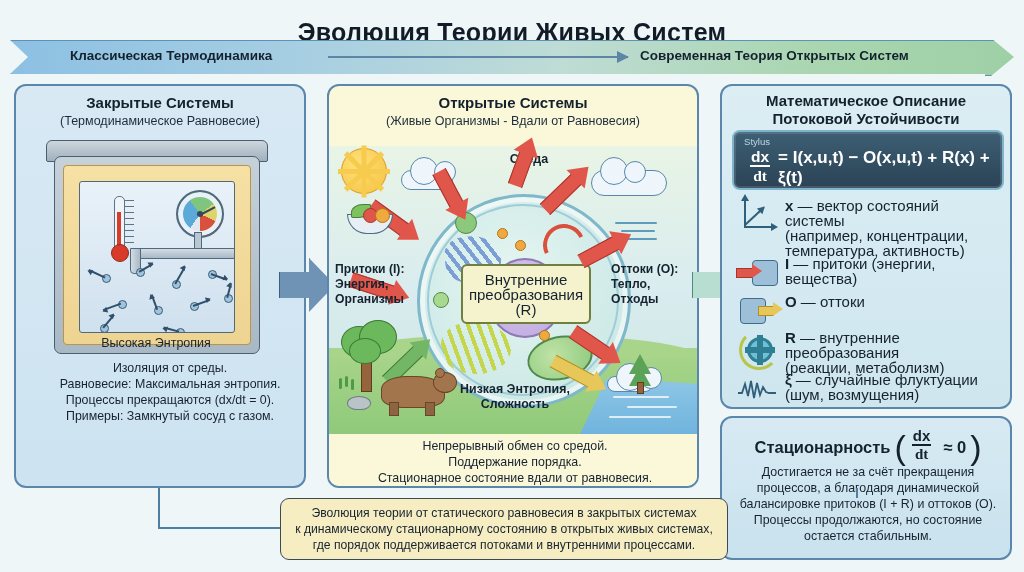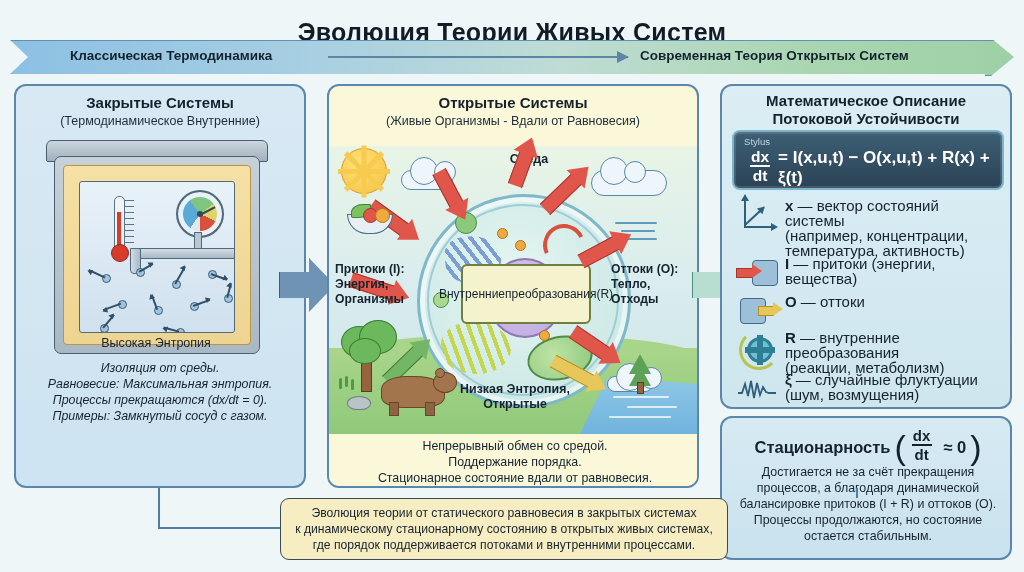--- a/index.html
+++ b/index.html
@@ -161,21 +161,21 @@
   .golgi{position:absolute;left:112px;top:236px;width:70px;height:52px;
     background:repeating-linear-gradient(70deg,#c6d64a 0 4px,transparent 4px 10px);
     border-radius:45% 55% 50% 50%;}
   .mito{position:absolute;left:198px;top:250px;width:62px;height:40px;border-radius:50%;
     background:radial-gradient(circle at 40% 40%,#bfe3a6,#8dc97c);border:2px solid #4f8a4a;transform:rotate(-12deg);}
   .vesicle{position:absolute;border-radius:50%;}
   .rbox{
     position:absolute;left:132px;top:178px;width:126px;height:56px;
     background:#f4f3cd;border:2px solid #6f7f3f;border-radius:6px;
     display:flex;align-items:center;justify-content:center;text-align:center;
-    font-size:12px;font-weight:500;line-height:15px;color:#16232f;
+    font-size:15px;font-weight:500;line-height:15px;color:#16232f;flex-direction:column;
   }
   .r-arrow{position:absolute;width:34px;height:34px;border:4px solid #d9503c;border-radius:50%;
     border-right-color:transparent;border-bottom-color:transparent;}
   .y-arrow{position:absolute;width:34px;height:34px;border:4px solid #d3c24a;border-radius:50%;
     border-left-color:transparent;border-top-color:transparent;}
 
   .redarrow{position:absolute;height:13px;background:#e0564a;transform-origin:left center;
     border-top:1.4px solid #a8352c;border-bottom:1.4px solid #a8352c;}
   .redarrow:after{content:"";position:absolute;right:-17px;top:-7px;
     border-left:18px solid #e0564a;border-top:13px solid transparent;border-bottom:13px solid transparent;}
@@ -215,21 +215,21 @@
   
   .eqbox{
     position:absolute;left:10px;top:44px;width:268px;height:56px;
     background:linear-gradient(180deg,#3d5f74 0%,#2b4355 100%);
     border:2px solid #7fb5cc;border-radius:8px;box-shadow:inset 0 0 0 2px rgba(255,255,255,.12);
   }
   .stylus{position:absolute;left:10px;top:4px;font-size:9.6px;color:#bed7e3;}
   .eq{position:absolute;left:14px;top:16px;color:#fff;font-size:17px;font-weight:bold;display:flex;align-items:center;}
   .frac{display:inline-flex;flex-direction:column;align-items:center;line-height:1;font-size:15.5px;margin-right:6px;}
   .frac .num{padding:0 3px 1px;}
-  .frac .den{padding:1px 3px 4px;border-top:2px solid currentColor;}
+  .frac .den{padding:1px 3px 4px;border-top:2px solid currentColor;font-family:Liberation Serif, serif;}
 
   .legend-item{position:absolute;display:flex;align-items:flex-start;gap:9px;}
   .legend-ico{position:relative;width:40px;height:34px;flex:0 0 40px;}
   .legend-txt{font-size:15px;line-height:15px;color:#16232f;}
   .legend-txt b{font-weight:bold;}
 
   .ico-axes-v{position:absolute;left:8px;top:2px;width:2px;height:28px;background:#2f5f7a;}
   .ico-axes-h{position:absolute;left:8px;top:28px;width:28px;height:2px;background:#2f5f7a;}
   .ico-axes-diag{position:absolute;left:9px;top:26px;width:26px;height:2px;background:#2f5f7a;transform-origin:left center;transform:rotate(-43deg);}
   .ico-axes-diag:after{content:"";position:absolute;right:-1px;top:-3px;border-left:7px solid #2f5f7a;border-top:4px solid transparent;border-bottom:4px solid transparent;}
@@ -275,21 +275,21 @@
 
   <div class="banner">
     <div class="banner-body"></div>
     <div class="banner-left-label">Классическая Термодинамика</div>
     <div class="banner-inner-arrow"></div>
     <div class="banner-right-label">Современная Теория Открытых Систем</div>
   </div>
 
   <div class="panel" id="panel-closed">
     <div class="panel-h1" style="position:absolute;left:0;top:8px;width:288px;">Закрытые Системы</div>
-    <div class="panel-h2" style="position:absolute;left:0;top:28px;width:288px;">(Термодинамическое Внутренние)</div>
+    <div class="panel-h2" style="position:absolute;left:0;top:28px;width:288px;">(Термодинамическое Равновесие)</div>
   </div>
 
   <div class="vessel">
     <div class="vessel-lid"></div>
     <div class="vessel-outer">
       <div class="vessel-insul"></div>
       <div class="vessel-inner">
         <div class="thermo">
           <div class="thermo-tube"></div>
             <div class="thermo-merc"></div>
@@ -326,21 +326,21 @@
 
         <div class="particle" style="left:96px;top:146px;"></div>
         <div class="pvec" style="left:99px;top:149px;width:16px;transform:rotate(195deg);"></div>
         <div class="particle" style="left:132px;top:150px;"></div>
 
       </div>
     </div>
     <div class="entropy-label">Высокая Энтропия</div>
   </div>
 
-  <div class="panel-caption" id="closed-caption" style="left:18px;top:360px;width:284px;font-style:italic;">
+  <div class="panel-caption" id="closed-caption" style="left:28px;top:360px;width:284px;">
       <div>Изоляция от среды.</div>
       <div>Равновесие: Максимальная энтропия.</div>
       <div>Процессы прекращаются (dx/dt = 0).</div>
       <div>Примеры: Замкнутый сосуд с газом.</div>
     </div>
 
   <div class="fat-arrow" id="arrow-closed-open"></div>
 
   <div class="panel" id="panel-open">
     <div class="sky"></div>
@@ -438,21 +438,21 @@
         <div>Энергия,</div>
         <div>Организмы</div>
       </div>
     <div class="flow-label" id="outflow-label" style="left:282px;top:176px;">
         <div>Оттоки (O):</div>
         <div>Тепло,</div>
         <div>Отходы</div>
       </div>
     <div class="scene-note" id="scene-note">
         <div>Низкая Энтропия,</div>
-        <div>Открытые</div>
+        <div>Сложность</div>
       </div>
     <div class="panel-caption" id="open-caption" style="left:8px;top:352px;width:356px;">
         <div>Непрерывный обмен со средой.</div>
         <div>Поддержание порядка.</div>
         <div>Стационарное состояние вдали от равновесия.</div>
       </div>
   </div>
 
   <div class="fat-arrow" id="arrow-open-math"></div>
 

